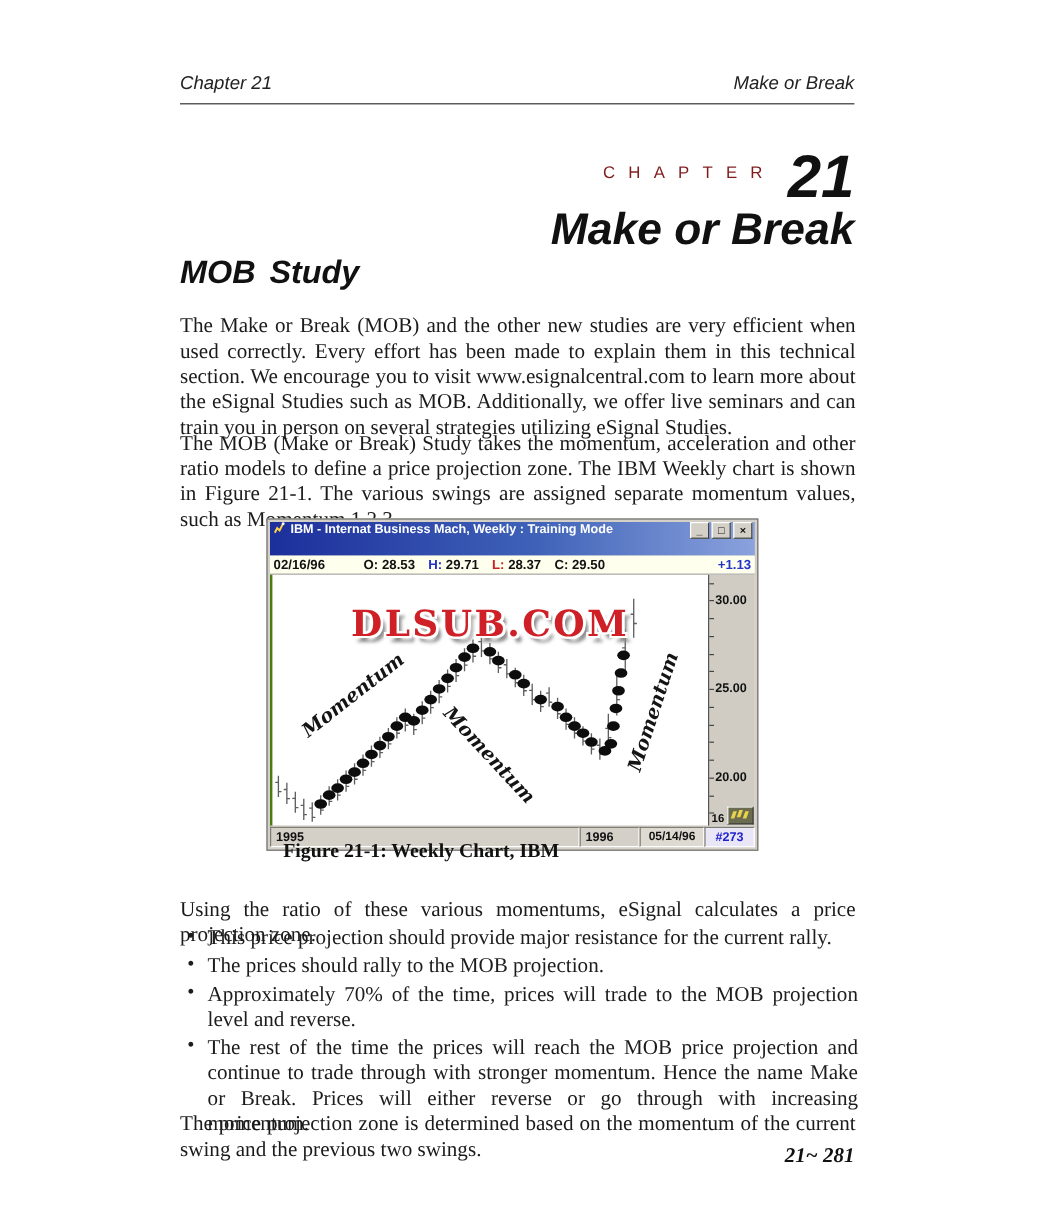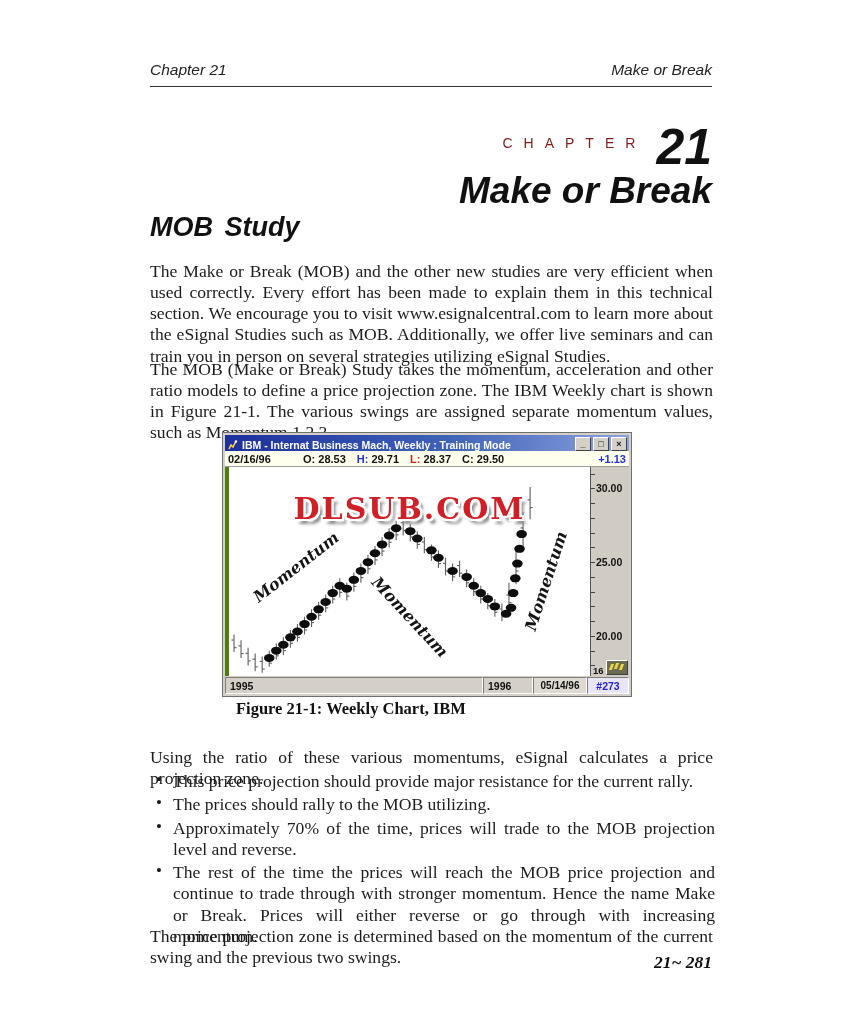--- a/index.html
+++ b/index.html
@@ -48,38 +48,38 @@
   
   .txlogo{position:absolute;bottom:6px;right:4px;font-family:"DejaVu Sans",sans-serif;
           font-weight:bold;font-size:37px;letter-spacing:0px;color:#dd5f5f;white-space:nowrap;
           text-shadow:-2px -2px 0 #fff,2px -2px 0 #fff,-2px 2px 0 #fff,2px 2px 0 #fff,
                       0 -2px 0 #fff,0 2px 0 #fff,-2px 0 0 #fff,2px 0 0 #fff,4px 4px 3px #9a9a9a;}
 
   
   .chart-window{position:absolute;top:432px;left:222px;width:410px;
                 background:#d4d0c8;border:1px solid #6f6f6f;padding:2px;
                 font-family:"Liberation Sans",sans-serif;box-sizing:border-box;}
-  .titlebar{height:16px;display:flex;align-items:flex-end;padding:0 2px;
+  .titlebar{height:28px;display:flex;align-items:flex-start;padding:0 2px;
             background:linear-gradient(90deg,#1c2f9c,#3f62b8 55%,#8aa2dd);color:#fff;}
   .titlebar .wicon{width:11px;height:11px;margin-right:4px;flex:0 0 auto;display:flex;align-items:center;}
   .titlebar .wtitle{font-size:10.5px;font-weight:bold;white-space:nowrap;overflow:hidden;flex:1;}
   .winbtn{width:14px;height:12px;margin-left:2px;background:#d4d0c8;color:#111;
           border-top:1px solid #fff;border-left:1px solid #fff;
           border-right:1px solid #404040;border-bottom:1px solid #404040;
           font-size:9px;line-height:9px;font-weight:bold;display:flex;
           align-items:center;justify-content:center;flex:0 0 auto;}
   .quoterow{height:15px;background:#ffffee;display:flex;align-items:center;
             font-size:11px;font-weight:bold;color:#111;border-bottom:1px solid #9a9a9a;padding:0 3px;justify-content:flex-end;}
   .q-date{width:75px;}
   .q-pair{margin-right:11px;white-space:nowrap;}
   .lbl-o,.lbl-c{color:#111;} .lbl-h{color:#2233cc;} .lbl-l{color:#cc2222;}
   .q-change{margin-left:auto;color:#2233cc;}
 
   .chart-body{display:flex;height:209px;background:#fff;}
-  .plot-area{position:relative;flex:1;border-left:4px solid #4d7c0f;overflow:hidden;}
+  .plot-area{position:relative;flex:1;border-left:2px solid #4d7c0f;overflow:hidden;}
   .plot-area svg{position:absolute;top:0;left:0;}
   .watermark{position:absolute;top:24px;left:50%;transform:translateX(-50%);
              font-family:"DejaVu Serif",serif;font-weight:bold;font-size:30px;letter-spacing:2px;
              color:#ce2026;white-space:nowrap;
              text-shadow:-2px -2px 0 #fff,2px -2px 0 #fff,-2px 2px 0 #fff,2px 2px 0 #fff,
                          0 -2px 0 #fff,0 2px 0 #fff,-2px 0 0 #fff,2px 0 0 #fff,4px 5px 3px #8a8a8a;}
   .momentum-label{position:absolute;font-family:"DejaVu Serif",serif;font-style:italic;
                   font-weight:bold;font-size:16px;color:#141414;white-space:nowrap;}
   .axis-panel{position:relative;width:38px;background:#d0ccc4;border-left:1px solid #555;overflow:hidden;}
   .axis-tick{position:absolute;left:0;width:4px;height:1px;background:#444;}
@@ -355,21 +355,21 @@
       <span class="sunken sb-count">#273</span>
     </div>
   </div>
 
   <div class="figcap">Figure 21-1: Weekly Chart, IBM</div>
 
   <p class="para p3">Using the ratio of these various momentums, eSignal calculates a price projection zone.</p>
 
   <ul class="bullets">
     <li>This price projection should provide major resistance for the current rally.</li>
-    <li>The prices should rally to the MOB utilizing.</li>
+    <li>The prices should rally to the MOB projection.</li>
     <li>Approximately 70% of the time, prices will trade to the MOB projection level and  reverse.</li>
     <li>The rest of the time the prices will reach the MOB price projection and continue to trade through with stronger momentum. Hence the name Make or Break. Prices will either reverse or go through with increasing momentum.</li>
   </ul>
 
   <p class="para p4">The price projection zone is determined based on the momentum of the current swing and the previous two swings.</p>
 
   <div class="pagenum">21~ 281</div>
 
 
 </div>

